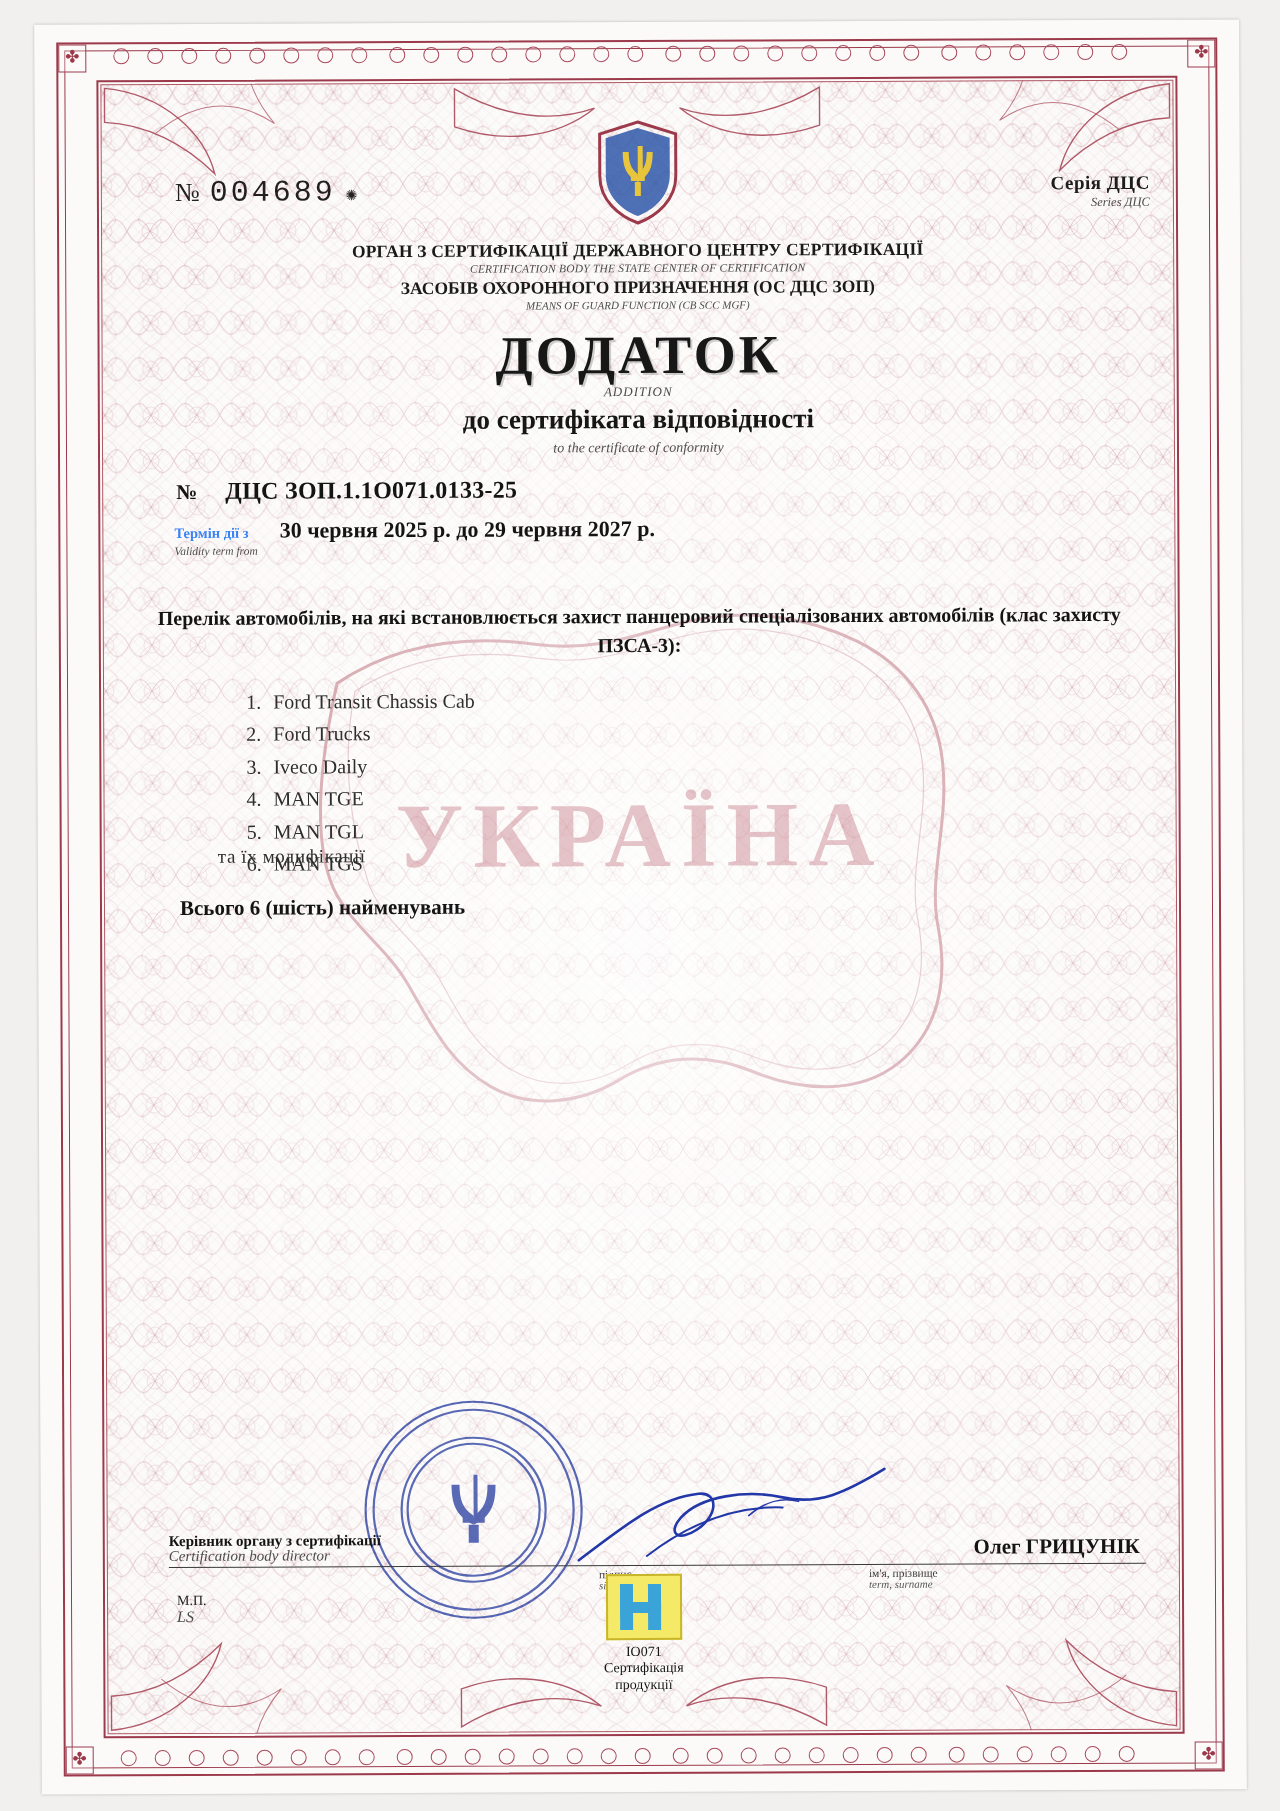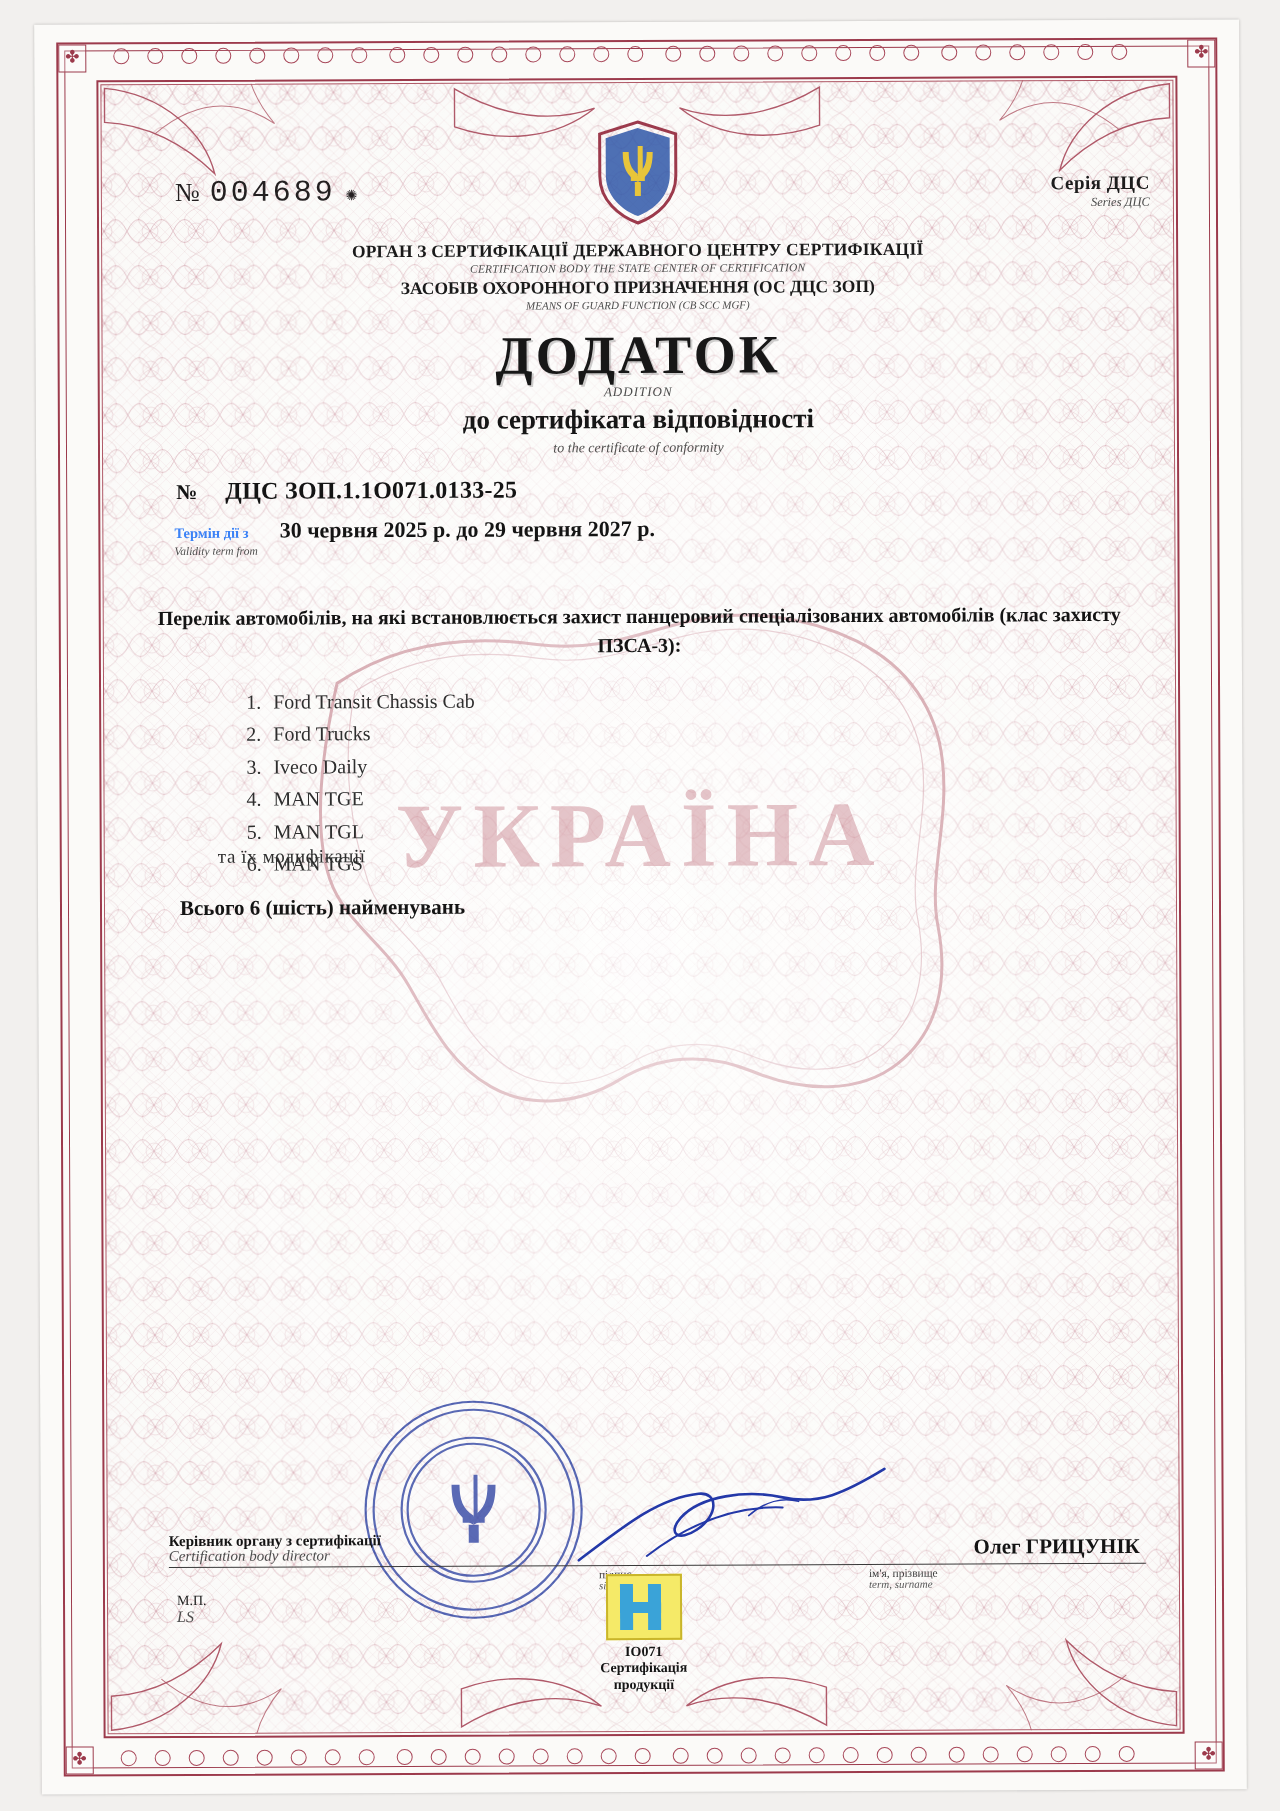--- a/index.html
+++ b/index.html
@@ -346,21 +346,21 @@
     background: #3aa3d8;
   }
   .logo-box .cross {
     position: absolute;
     left: 12px; top: 26px;
     width: 41px; height: 11px;
     background: #3aa3d8;
   }
   .logo-cap {
     font-size: 14px;
-    font-weight: bold;
+    font-weight: normal;
     color: #151515;
     line-height: 1.2;
   }
 </style>
 </head>
 <body>
 
 <div class="scan">
   <div class="paper">
 

